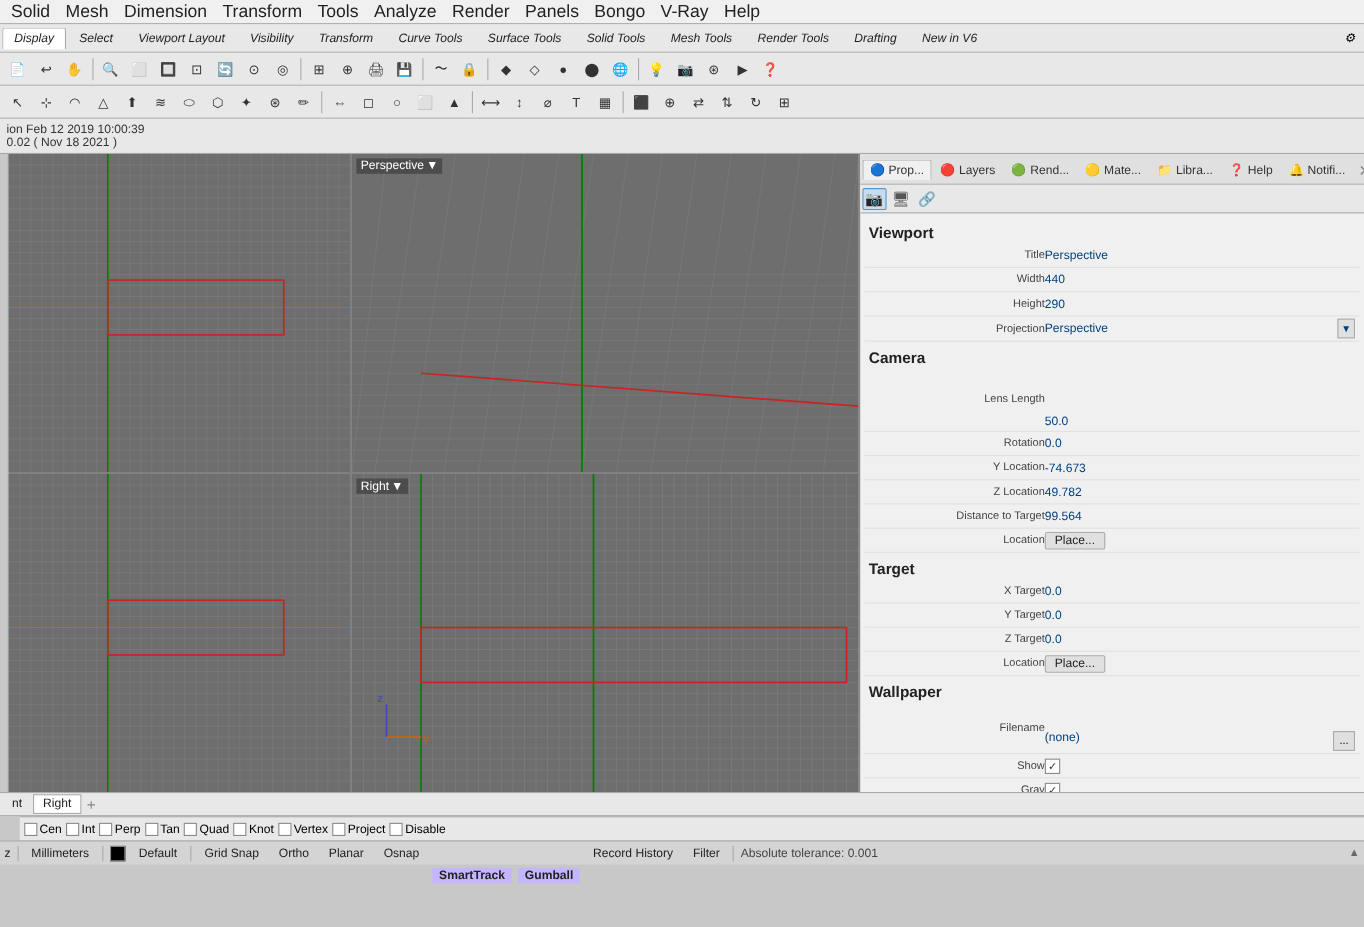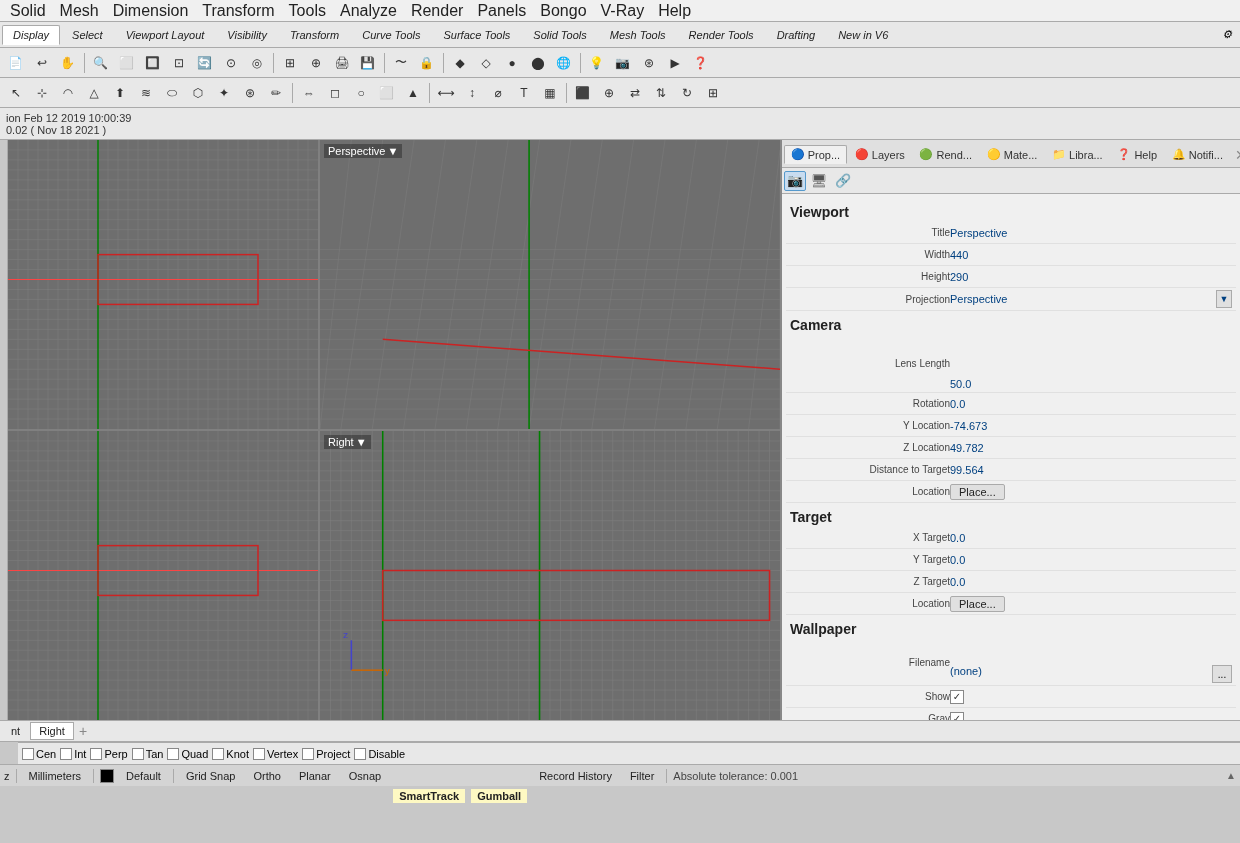--- a/index.html
+++ b/index.html
@@ -70,21 +70,21 @@
     .bottom-tab-add { padding: 2px 4px; cursor: pointer; font-size: 14px; color: #888; }
 
     
     .snap-bar { display: flex; align-items: center; background: #e8e8e8; border-top: 1px solid #aaa; height: 22px; padding: 0 4px; gap: 4px; font-size: 11px; margin-left: 18px; }
     .snap-item { display: flex; align-items: center; gap: 2px; cursor: pointer; }
     .snap-checkbox { width: 12px; height: 12px; border: 1px solid #888; background: #fff; display: flex; align-items: center; justify-content: center; font-size: 9px; }
 
     
     .status-bar { display: flex; align-items: center; background: #d4d4d4; border-top: 1px solid #aaa; height: 22px; padding: 0 4px; gap: 6px; font-size: 11px; color: #222; }
     .status-btn { padding: 1px 6px; cursor: pointer; color: #222; }
-    .status-btn.active { background: #fef9c3; font-weight: bold; margin-top: 40px; }
+    .status-btn.active { background: #c4b5fd; font-weight: bold; margin-top: 40px; }
     .status-separator { width: 1px; height: 14px; background: #aaa; }
     .status-color-box { width: 14px; height: 14px; background: #000; border: 1px solid #888; cursor: pointer; display: inline-block; }
     .expand-arrow { margin-left: auto; cursor: pointer; font-size: 10px; color: #666; }
   </style>
 </head>
 <body>
 
 <div class="menu-bar">
   <span class="menu-item">Solid</span>
   <span class="menu-item">Mesh</span>

